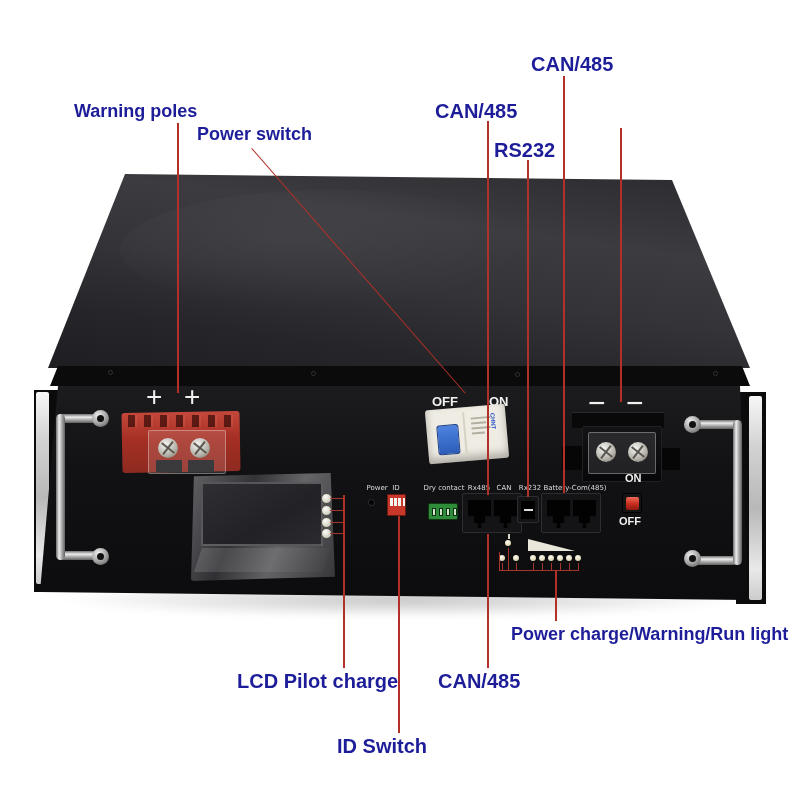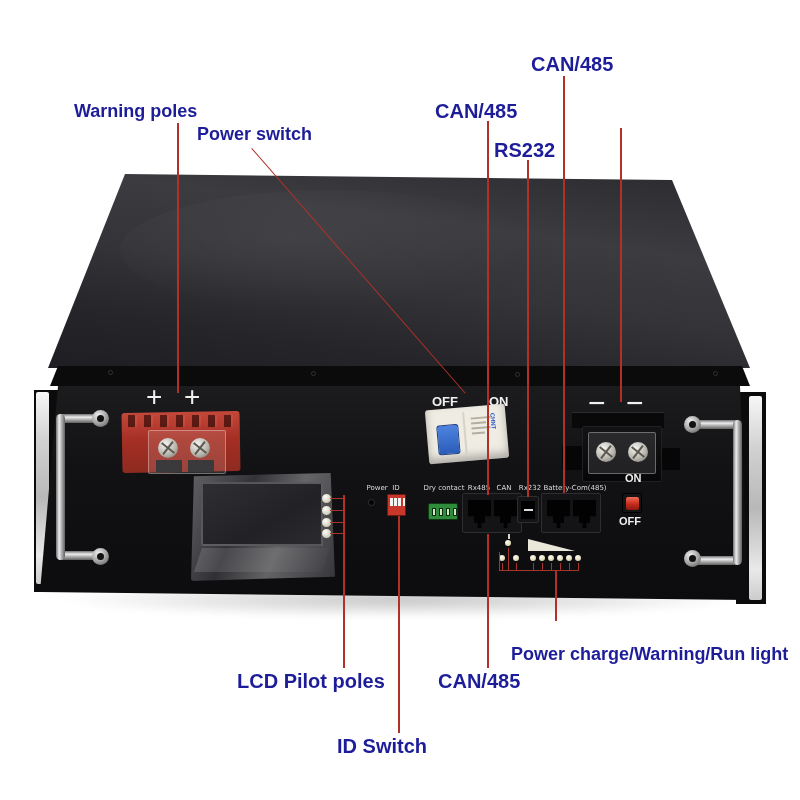--- a/index.html
+++ b/index.html
@@ -219,18 +219,18 @@
   <div class="rl" style="left:569px;top:563px;width:1px;height:8px;"></div>
   <div class="rl" style="left:578px;top:563px;width:1px;height:8px;"></div>
   <div class="rl" style="left:499px;top:570px;width:80px;height:1px;"></div>
   <div class="vl" style="left:555px;top:571px;height:50px;"></div>
 
   <span class="callout" style="left:531px;top:53px;">CAN/485</span>
   <span class="callout sm" style="left:74px;top:101px;">Warning poles</span>
   <span class="callout sm" style="left:197px;top:124px;">Power switch</span>
   <span class="callout" style="left:435px;top:100px;">CAN/485</span>
   <span class="callout" style="left:494px;top:139px;">RS232</span>
-  <span class="callout" style="left:511px;top:624px;font-size:18px;margin-top:20px;">Power charge/Warning/Run light</span>
-  <span class="callout" style="left:237px;top:670px;">LCD Pilot poles</span>
+  <span class="callout" style="left:511px;top:624px;font-size:18px;">Power charge/Warning/Run light</span>
+  <span class="callout" style="left:237px;top:670px;">LCD Pilot charge</span>
   <span class="callout" style="left:438px;top:670px;">CAN/485</span>
   <span class="callout" style="left:337px;top:735px;">ID Switch</span>
 
 </div>
 
 </body></html>

